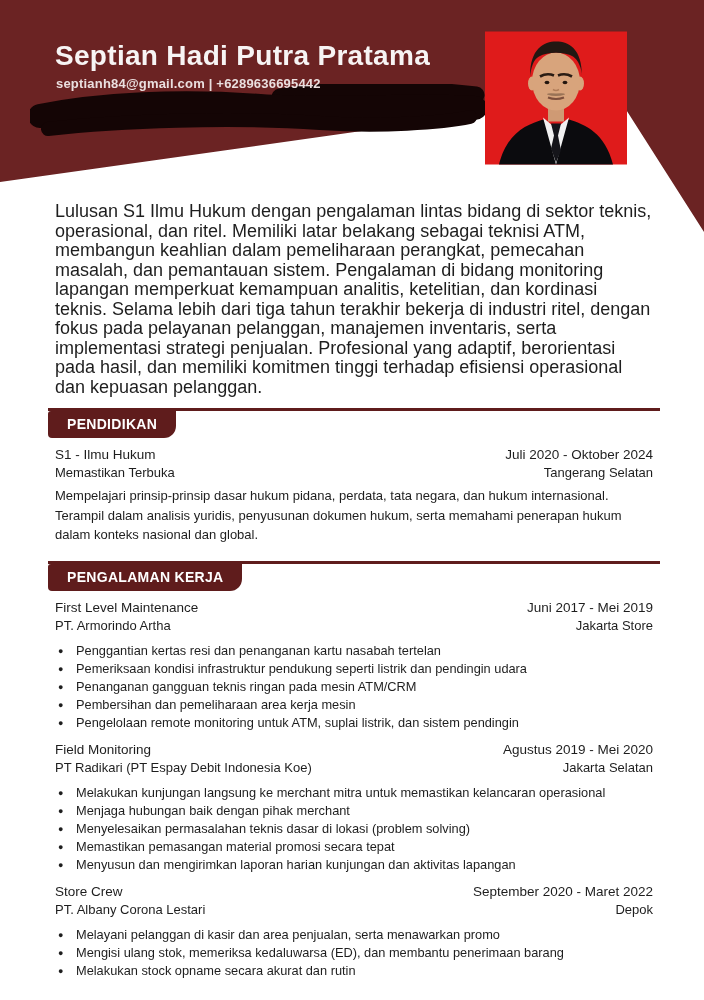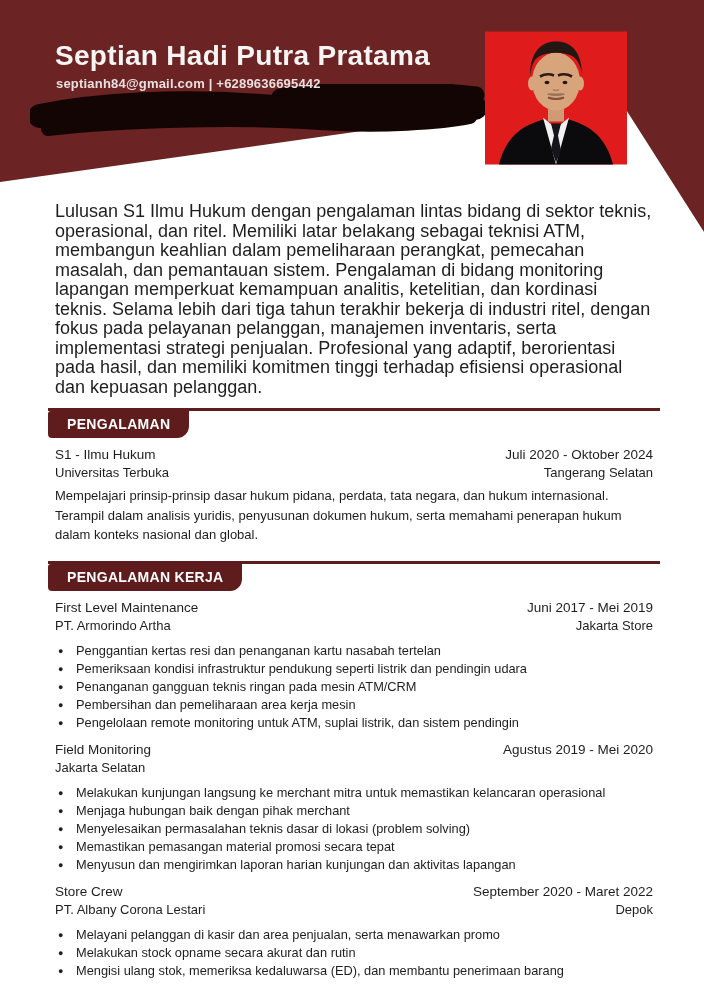--- a/index.html
+++ b/index.html
@@ -98,29 +98,29 @@
     <path d="M68 58 Q71 60 74 58" stroke="#b07c58" stroke-width="1.6" fill="none"></path>
     <path d="M63 66 Q71 69 79 66" stroke="#7d4f3c" stroke-width="2" fill="none"></path>
     <path d="M62 63 Q71 66 80 63 Q80 61 71 62 Q62 61 62 63 Z" fill="rgba(40,25,18,.35)"></path>
   </svg>
 
   <div class="content">
 
     <p class="summary">Lulusan S1 Ilmu Hukum dengan pengalaman lintas bidang di sektor teknis, operasional, dan ritel. Memiliki latar belakang sebagai teknisi ATM, membangun keahlian dalam pemeliharaan perangkat, pemecahan masalah, dan pemantauan sistem. Pengalaman di bidang monitoring lapangan memperkuat kemampuan analitis, ketelitian, dan kordinasi teknis. Selama lebih dari tiga tahun terakhir bekerja di industri ritel, dengan fokus pada pelayanan pelanggan, manajemen inventaris, serta implementasi strategi penjualan. Profesional yang adaptif, berorientasi pada hasil, dan memiliki komitmen tinggi terhadap efisiensi operasional dan kepuasan pelanggan.</p>
 
     <div class="section-header">
-      <span class="badge">PENGALAMAN</span>
+      <span class="badge">PENDIDIKAN</span>
     </div>
     <div class="entry">
       <div class="rowline titles">
         <span>S1 - Ilmu Hukum</span>
         <span>Juli 2020 - Oktober 2024</span>
       </div>
       <div class="rowline subs">
-        <span>Universitas Terbuka</span>
+        <span>Memastikan Terbuka</span>
         <span>Tangerang Selatan</span>
       </div>
       <p class="desc">Mempelajari prinsip-prinsip dasar hukum pidana, perdata, tata negara, dan hukum internasional. Terampil dalam analisis yuridis, penyusunan dokumen hukum, serta memahami penerapan hukum dalam konteks nasional dan global.</p>
     </div>
 
     <div class="section-header">
       <span class="badge">PENGALAMAN KERJA</span>
     </div>
 
     <div class="job">
@@ -140,20 +140,21 @@
         <li>Pengelolaan remote monitoring untuk ATM, suplai listrik, dan sistem pendingin</li>
       </ul>
     </div>
 
     <div class="job">
       <div class="rowline titles">
         <span>Field Monitoring</span>
         <span>Agustus 2019 - Mei 2020</span>
       </div>
       <div class="rowline subs">
+        <span>PT Radikari (PT Espay Debit Indonesia Koe)</span>
         <span>Jakarta Selatan</span>
       </div>
       <ul class="bullets">
         <li>Melakukan kunjungan langsung ke merchant mitra untuk memastikan kelancaran operasional</li>
         <li>Menjaga hubungan baik dengan pihak merchant</li>
         <li>Menyelesaikan permasalahan teknis dasar di lokasi (problem solving)</li>
         <li>Memastikan pemasangan material promosi secara tepat</li>
         <li>Menyusun dan mengirimkan laporan harian kunjungan dan aktivitas lapangan</li>
       </ul>
     </div>
@@ -162,21 +163,21 @@
       <div class="rowline titles">
         <span>Store Crew</span>
         <span>September 2020 - Maret 2022</span>
       </div>
       <div class="rowline subs">
         <span>PT. Albany Corona Lestari</span>
         <span>Depok</span>
       </div>
       <ul class="bullets">
         <li>Melayani pelanggan di kasir dan area penjualan, serta menawarkan promo</li>
+        <li>Mengisi ulang stok, memeriksa kedaluwarsa (ED), dan membantu penerimaan barang</li>
         <li>Melakukan stock opname secara akurat dan rutin</li>
-        <li>Mengisi ulang stok, memeriksa kedaluwarsa (ED), dan membantu penerimaan barang</li>
         <li>Mendukung kelancaran operasional toko melalui manajemen barang yang efektif</li>
         <li>Menjaga kebersihan area penjualan dan gudang</li>
       </ul>
     </div>
 
   </div>
 </div>
 
 </body></html>

